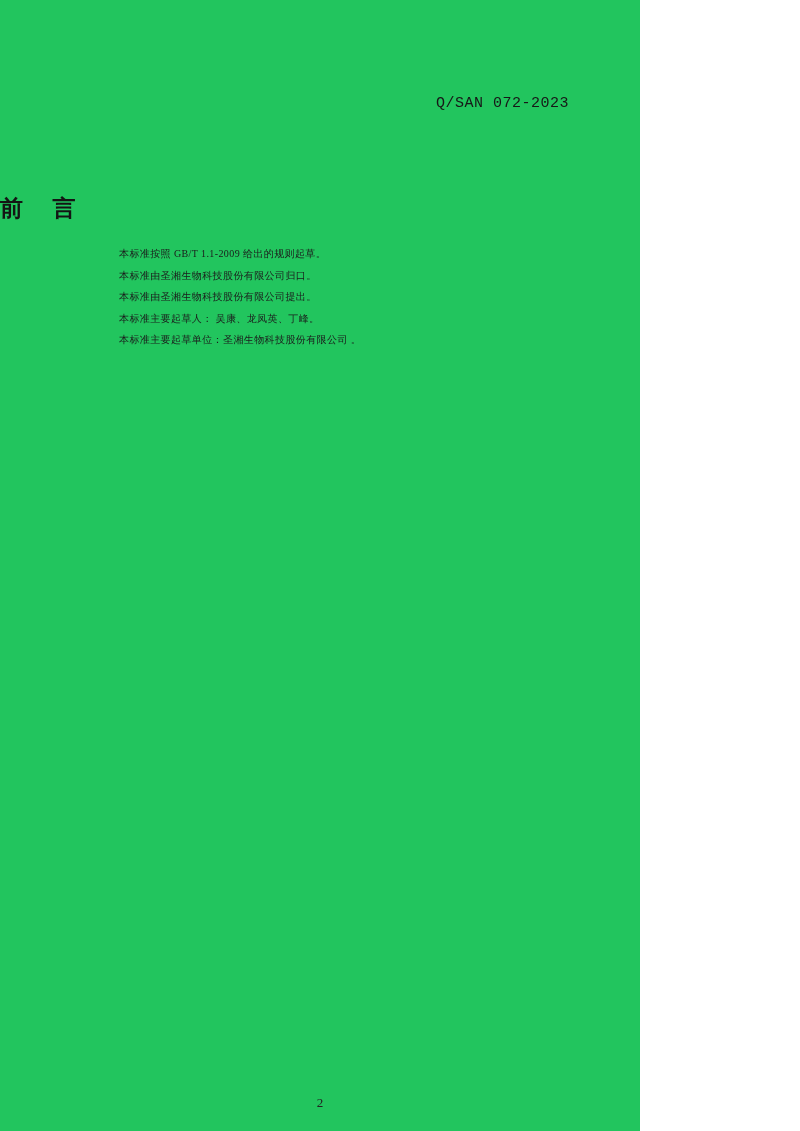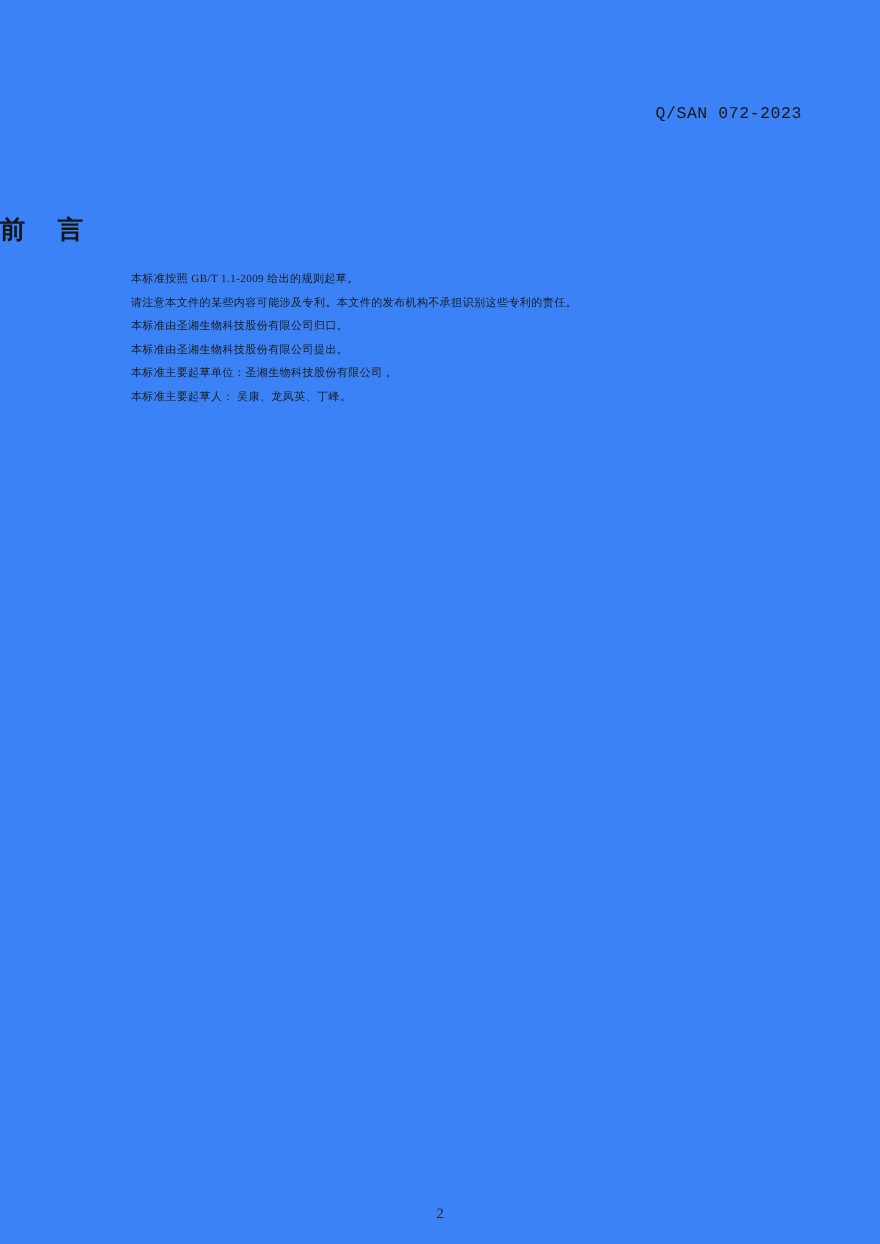--- a/index.html
+++ b/index.html
@@ -2,23 +2,23 @@
 <html><head>
 <meta charset="utf-8">
 <style>
   * { margin: 0; padding: 0; box-sizing: border-box; }
   html, body {
     background: #ffffff;
     font-family: "Liberation Serif", "DejaVu Serif", serif;
   }
   .page {
     position: relative;
-    width: 800px;
+    width: 640px;
     height: 1131px;
-    background: #3b82f6;
+    background: #22c55e;
     color: #1b1b1b;
     overflow: hidden;
   }
   .header-code {
     position: absolute;
     top: 95px;
     right: 71px;
     font-family: "Liberation Mono", "DejaVu Sans Mono", monospace;
     font-size: 15px;
     letter-spacing: 0.5px;
@@ -63,22 +63,21 @@
 <body>
 
 <div class="page">
 
   <div class="header-code">Q/SAN 072-2023</div>
 
   <div class="doc-title">前  言</div>
 
   <div class="body-block">
     <p>本标准按照 GB/T 1.1-2009 给出的规则起草。</p>
-    <p>请注意本文件的某些内容可能涉及专利。本文件的发布机构不承担识别这些专利的责任。</p>
     <p>本标准由圣湘生物科技股份有限公司归口。</p>
     <p>本标准由圣湘生物科技股份有限公司提出。</p>
+    <p>本标准主要起草人： 吴康、龙凤英、丁峰。</p>
     <p>本标准主要起草单位：圣湘生物科技股份有限公司 。</p>
-    <p>本标准主要起草人： 吴康、龙凤英、丁峰。</p>
   </div>
 
   <div class="page-number">2</div>
 
 </div>
 
 </body></html>

